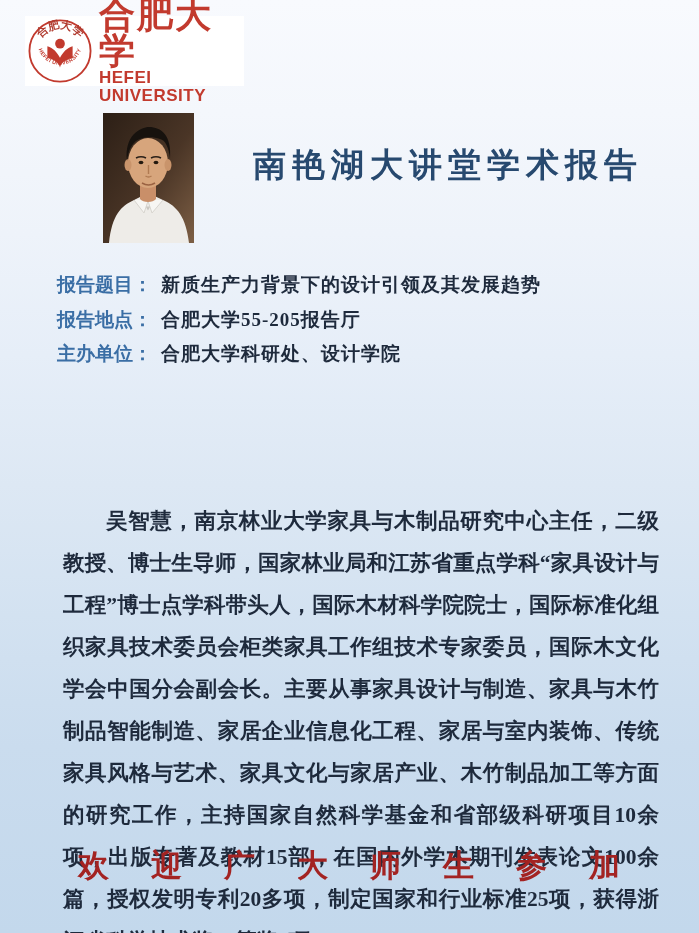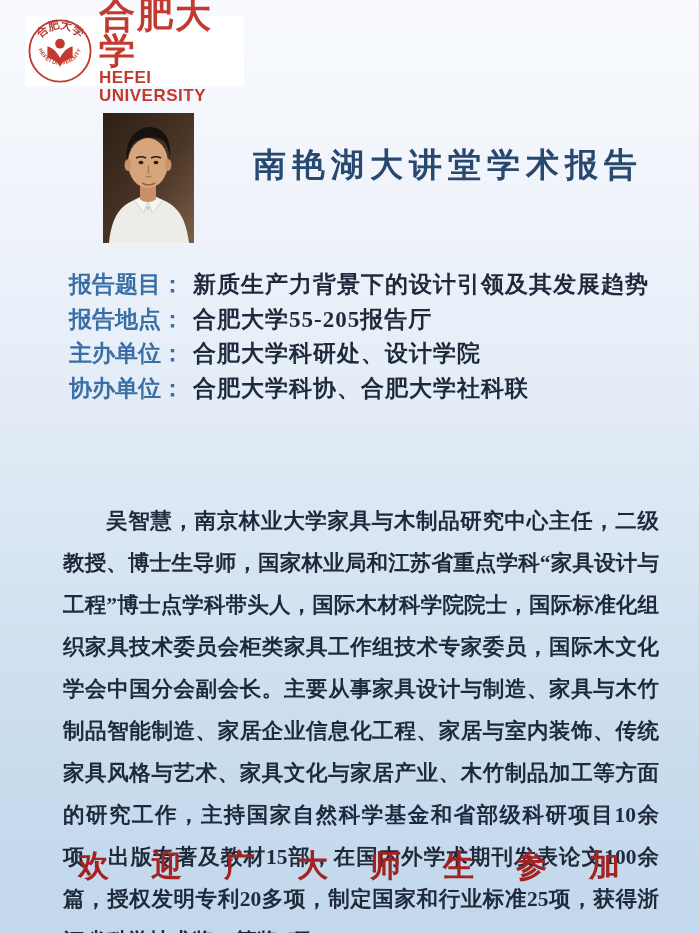--- a/index.html
+++ b/index.html
@@ -33,22 +33,22 @@
   
   .photo{position:absolute;left:103px;top:113px;width:91px;height:130px;}
   .main-title{
     position:absolute;left:253px;top:143px;width:410px;
     font-size:33px;font-weight:bold;color:#27496f;
     letter-spacing:6px;white-space:nowrap;
   }
 
   
   .info{
-    position:absolute;left:69px;top:268px;width:600px;
-    font-size:23px;line-height:34.6px;font-weight:bold;white-space:nowrap;
+    position:absolute;left:57px;top:268px;width:600px;
+    font-size:19px;line-height:34.6px;font-weight:bold;white-space:nowrap;
   }
   .info-label{color:#3a6ea5;}
   .info-value{color:#1e2a3c;margin-left:9px;letter-spacing:1px;}
 
   
   .bio{
     position:absolute;left:63px;top:500px;width:596px;
     font-size:21.5px;line-height:42px;color:#1e2a3c;font-weight:bold;
     text-align:justify;text-indent:2em;
   }
@@ -122,22 +122,19 @@
   <div class="info">
     <div>
       <span class="info-label">报告题目：</span><span class="info-value">新质生产力背景下的设计引领及其发展趋势</span>
     </div>
     <div>
       <span class="info-label">报告地点：</span><span class="info-value">合肥大学55-205报告厅</span>
     </div>
     <div>
       <span class="info-label">主办单位：</span><span class="info-value">合肥大学科研处、设计学院</span>
     </div>
-    <div>
-      <span class="info-label">协办单位：</span><span class="info-value">合肥大学科协、合肥大学社科联</span>
-    </div>
   </div>
 
   <div class="bio">吴智慧，南京林业大学家具与木制品研究中心主任，二级教授、博士生导师，国家林业局和江苏省重点学科“家具设计与工程”博士点学科带头人，国际木材科学院院士，国际标准化组织家具技术委员会柜类家具工作组技术专家委员，国际木文化学会中国分会副会长。主要从事家具设计与制造、家具与木竹制品智能制造、家居企业信息化工程、家居与室内装饰、传统家具风格与艺术、家具文化与家居产业、木竹制品加工等方面的研究工作，主持国家自然科学基金和省部级科研项目10余项，出版专著及教材15部，在国内外学术期刊发表论文100余篇，授权发明专利20多项，制定国家和行业标准25项，获得浙江省科学技术奖一等奖1项。</div>
 
   <div class="welcome">欢迎广大师生参加</div>
 
 </div>
 
 </body></html>

